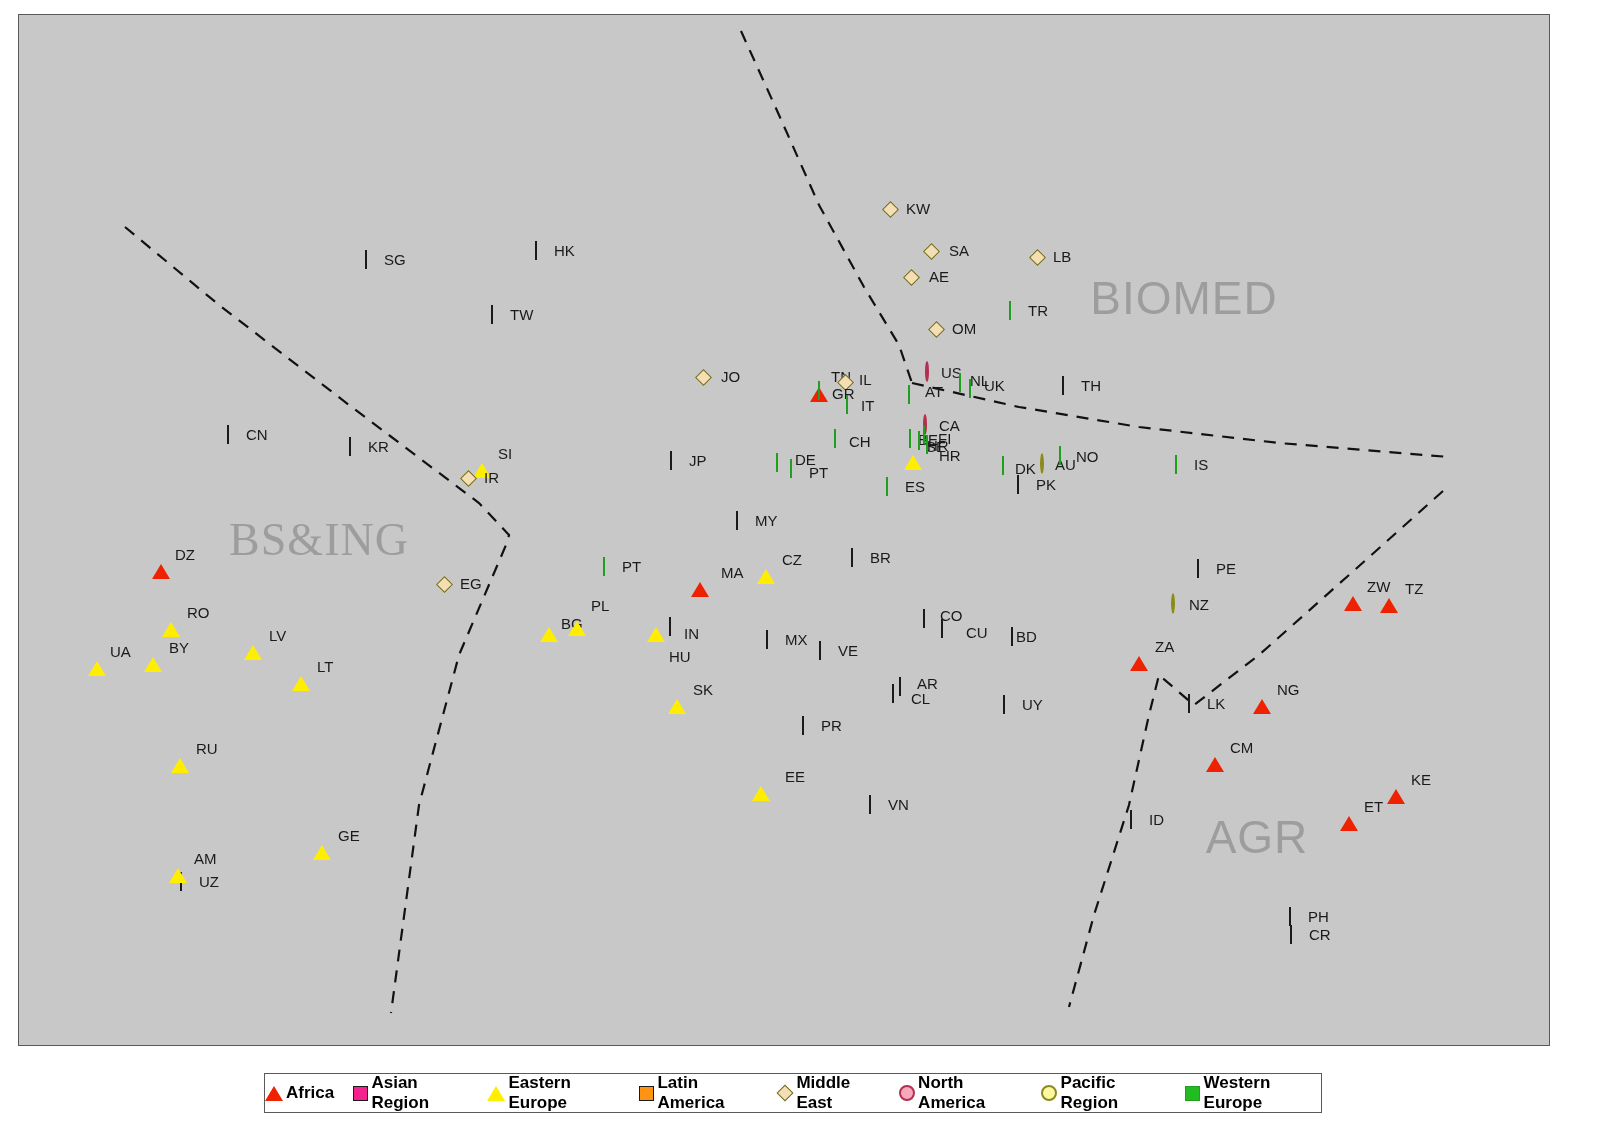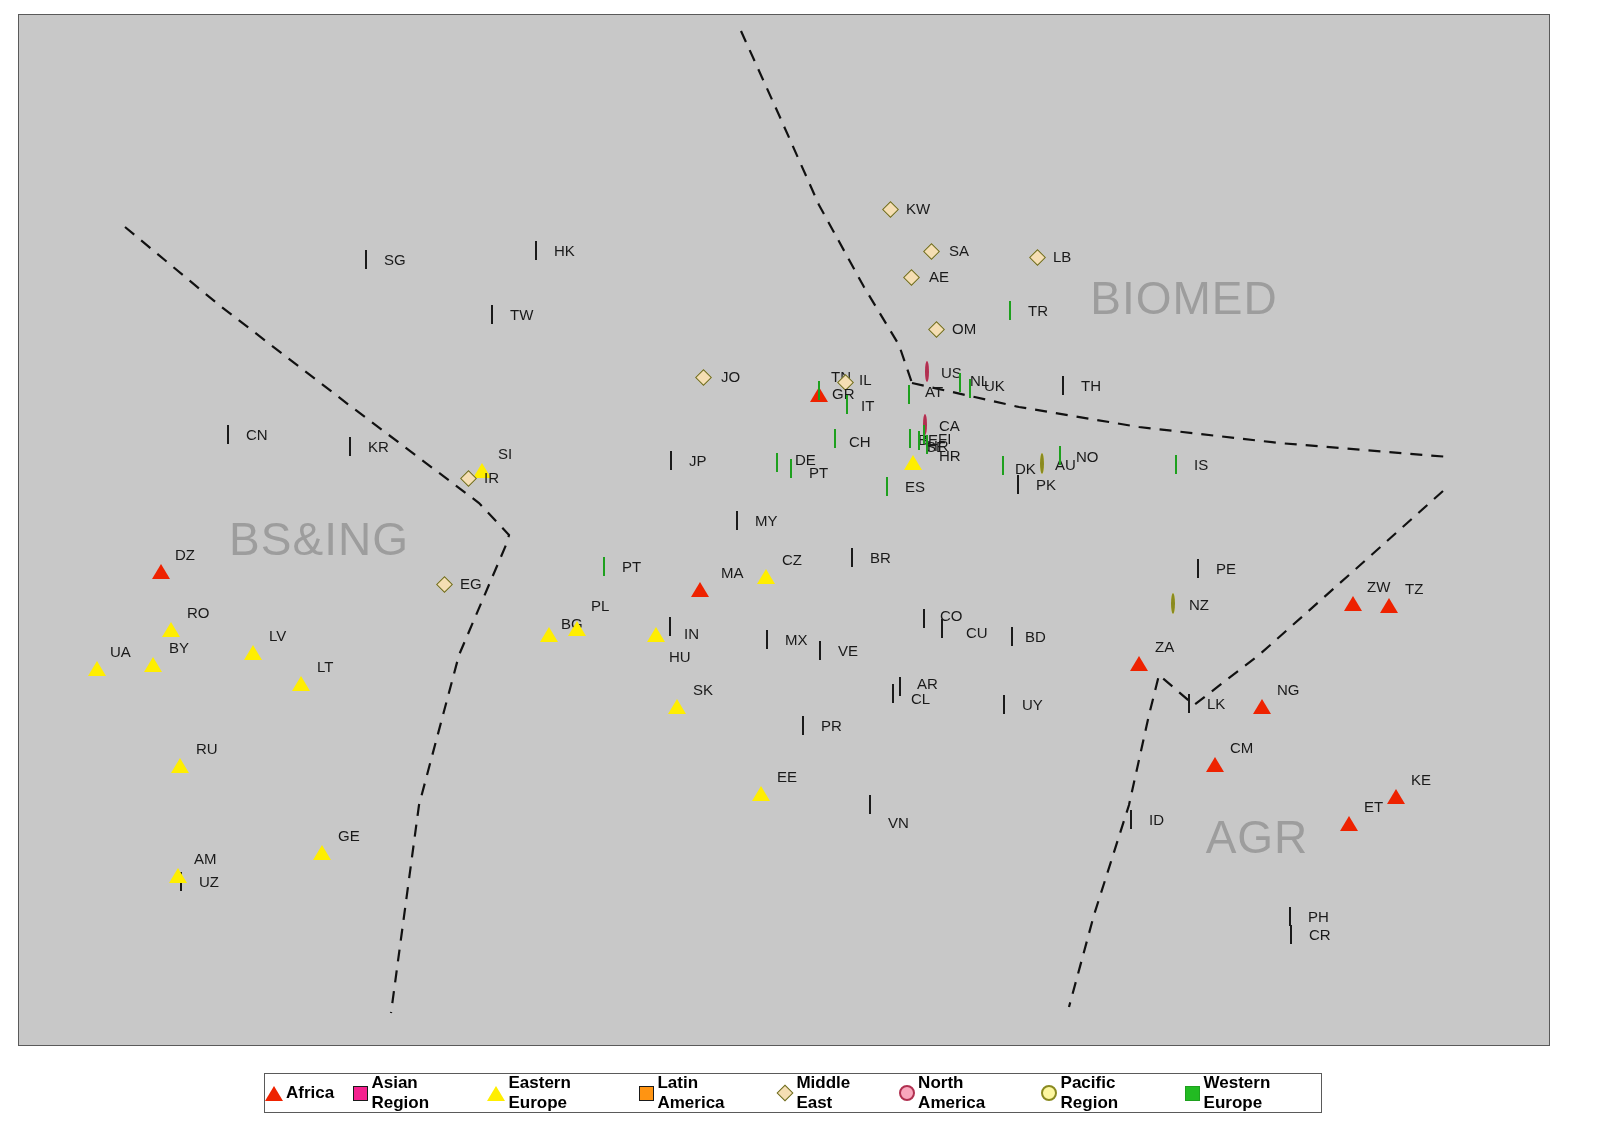--- a/index.html
+++ b/index.html
@@ -32,21 +32,21 @@
 <div id="stage">
   <div id="plot">
     <svg class="lines" viewBox="0 0 1530 1030" preserveAspectRatio="none" id="boundsvg">
         <polyline points="722,16 760,100 800,190 845,272 880,330 893,368" fill="none" stroke="#111" stroke-width="2.2" stroke-dasharray="12,9"></polyline>
         <polyline points="893,368 1000,392 1120,412 1260,428 1430,442" fill="none" stroke="#111" stroke-width="2.2" stroke-dasharray="12,9"></polyline>
         <polyline points="106,212 200,290 330,390 460,488 490,520 487,530 440,640 400,790 372,998" fill="none" stroke="#111" stroke-width="2.2" stroke-dasharray="12,9"></polyline>
         <polyline points="1424,476 1330,560 1240,640 1175,690 1140,660 1130,700 1110,790 1075,900 1050,992" fill="none" stroke="#111" stroke-width="2.2" stroke-dasharray="12,9"></polyline>
       </svg>
     <div id="regions">
         <div class="region-label" style="left: 1165px; top: 283px; transform: translate(-50%, -50%);">BIOMED</div>
-        <div class="region-label" style="left: 300px; top: 524px; transform: translate(-50%, -50%);">BS&amp;ING</div>
+        <div class="region-label" style="left: 300px; top: 524px; transform: translate(-50%, -50%); font-family: Liberation Serif, serif;">BS&amp;ING</div>
         <div class="region-label" style="left: 1238px; top: 822px; transform: translate(-50%, -50%);">AGR</div>
       </div>
     <div id="points">
         <div class="pt" title="DZ — Africa" style="left: 142px; top: 541px;">
           <span class="mk"><span class="tri" style="border-bottom:15px solid #ee2200;"></span></span>
           <span class="lbl" style="left: 14px; top: -10px;">DZ</span>
         </div>
         <div class="pt" title="MA — Africa" style="left: 681px; top: 559px;">
           <span class="mk"><span class="tri" style="border-bottom:15px solid #ee2200;"></span></span>
           <span class="lbl" style="left: 21px; top: -10px;">MA</span>
@@ -114,41 +114,41 @@
         <div class="pt" title="IN — Asian Region" style="left: 651px; top: 612px;">
           <span class="mk"><span class="sq" style="background:#f5218f;border-color:#1a1a1a"></span></span>
           <span class="lbl" style="left: 14px; top: -2px;">IN</span>
         </div>
         <div class="pt" title="PK — Asian Region" style="left: 999px; top: 470px;">
           <span class="mk"><span class="sq" style="background:#f5218f;border-color:#1a1a1a"></span></span>
           <span class="lbl" style="left: 18px; top: -9px;">PK</span>
         </div>
         <div class="pt" title="BD — Asian Region" style="left: 993px; top: 622px;">
           <span class="mk"><span class="sq" style="background:#f5218f;border-color:#1a1a1a"></span></span>
-          <span class="lbl" style="left: 13px; top: -9px;">BD</span>
+          <span class="lbl" style="left: 4px; top: -9px;">BD</span>
         </div>
         <div class="pt" title="TH — Asian Region" style="left: 1044px; top: 371px;">
           <span class="mk"><span class="sq" style="background:#f5218f;border-color:#1a1a1a"></span></span>
           <span class="lbl" style="left: 18px; top: -9px;">TH</span>
         </div>
         <div class="pt" title="LK — Asian Region" style="left: 1170px; top: 689px;">
           <span class="mk"><span class="sq" style="background:#f5218f;border-color:#1a1a1a"></span></span>
           <span class="lbl" style="left: 18px; top: -9px;">LK</span>
         </div>
         <div class="pt" title="ID — Asian Region" style="left: 1112px; top: 805px;">
           <span class="mk"><span class="sq" style="background:#f5218f;border-color:#1a1a1a"></span></span>
           <span class="lbl" style="left: 18px; top: -9px;">ID</span>
         </div>
         <div class="pt" title="PH — Asian Region" style="left: 1271px; top: 902px;">
           <span class="mk"><span class="sq" style="background:#f5218f;border-color:#1a1a1a"></span></span>
           <span class="lbl" style="left: 18px; top: -9px;">PH</span>
         </div>
         <div class="pt" title="VN — Asian Region" style="left: 851px; top: 790px;">
           <span class="mk"><span class="sq" style="background:#f5218f;border-color:#1a1a1a"></span></span>
-          <span class="lbl" style="left: 18px; top: -9px; margin-top: 18px;">VN</span>
+          <span class="lbl" style="left: 18px; top: -9px;">VN</span>
         </div>
         <div class="pt" title="UZ — Asian Region" style="left: 162px; top: 867px;">
           <span class="mk"><span class="sq" style="background:#f5218f;border-color:#1a1a1a"></span></span>
           <span class="lbl" style="left: 18px; top: -9px;">UZ</span>
         </div>
         <div class="pt" title="SI — Eastern Europe" style="left: 463px; top: 440px;">
           <span class="mk"><span class="tri" style="border-bottom:15px solid #ffee00;"></span></span>
           <span class="lbl" style="left: 16px; top: -10px;">SI</span>
         </div>
         <div class="pt" title="RO — Eastern Europe" style="left: 152px; top: 599px;">
@@ -198,21 +198,21 @@
         <div class="pt" title="HU — Eastern Europe" style="left: 637px; top: 604px;">
           <span class="mk"><span class="tri" style="border-bottom:15px solid #ffee00;"></span></span>
           <span class="lbl" style="left: 13px; top: -11px; margin-top: 40px;">HU</span>
         </div>
         <div class="pt" title="SK — Eastern Europe" style="left: 658px; top: 676px;">
           <span class="mk"><span class="tri" style="border-bottom:15px solid #ffee00;"></span></span>
           <span class="lbl" style="left: 16px; top: -10px;">SK</span>
         </div>
         <div class="pt" title="EE — Eastern Europe" style="left: 742px; top: 763px;">
           <span class="mk"><span class="tri" style="border-bottom:15px solid #ffee00;"></span></span>
-          <span class="lbl" style="left: 16px; top: -10px;">EE</span>
+          <span class="lbl" style="left: 24px; top: -10px;">EE</span>
         </div>
         <div class="pt" title="HR2 — Eastern Europe" style="left: 894px; top: 432px;">
           <span class="mk"><span class="tri" style="border-bottom:15px solid #ffee00;"></span></span>
           <span class="lbl" style="left: 14px; top: -10px;">HR</span>
         </div>
         <div class="pt" title="BR — Latin America" style="left: 833px; top: 543px;">
           <span class="mk"><span class="sq" style="background:#ff9412;border-color:#1a1a1a"></span></span>
           <span class="lbl" style="left: 18px; top: -9px;">BR</span>
         </div>
         <div class="pt" title="PE — Latin America" style="left: 1179px; top: 554px;">

